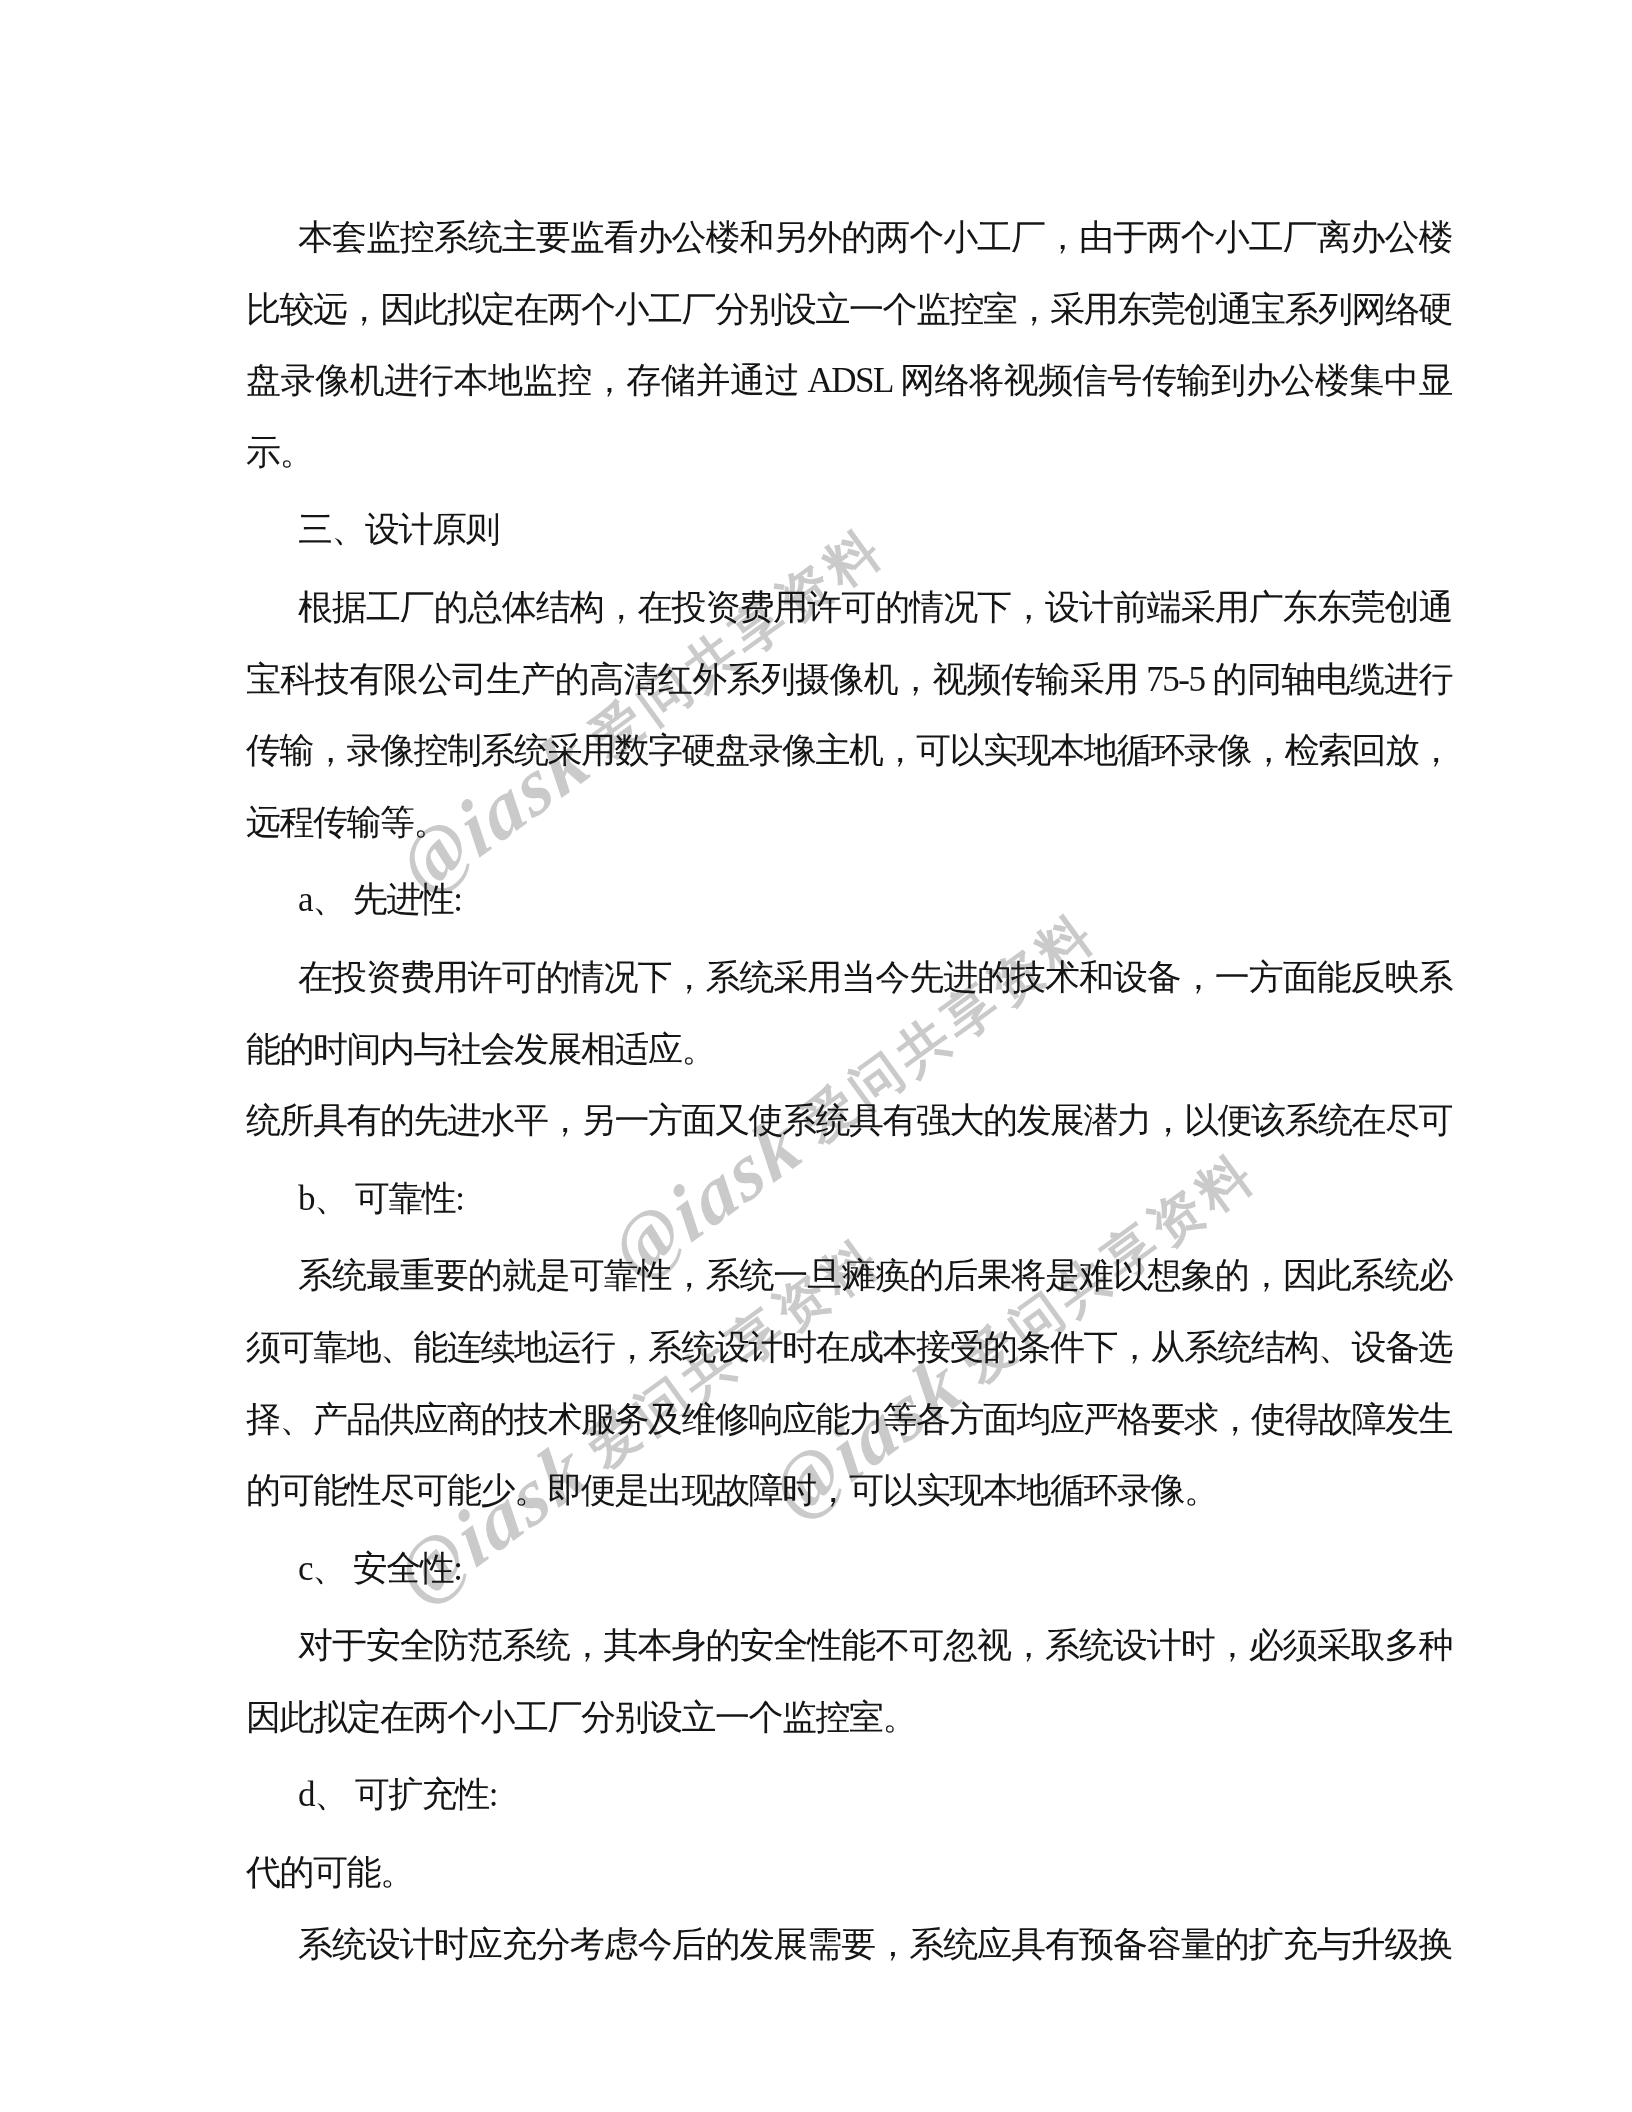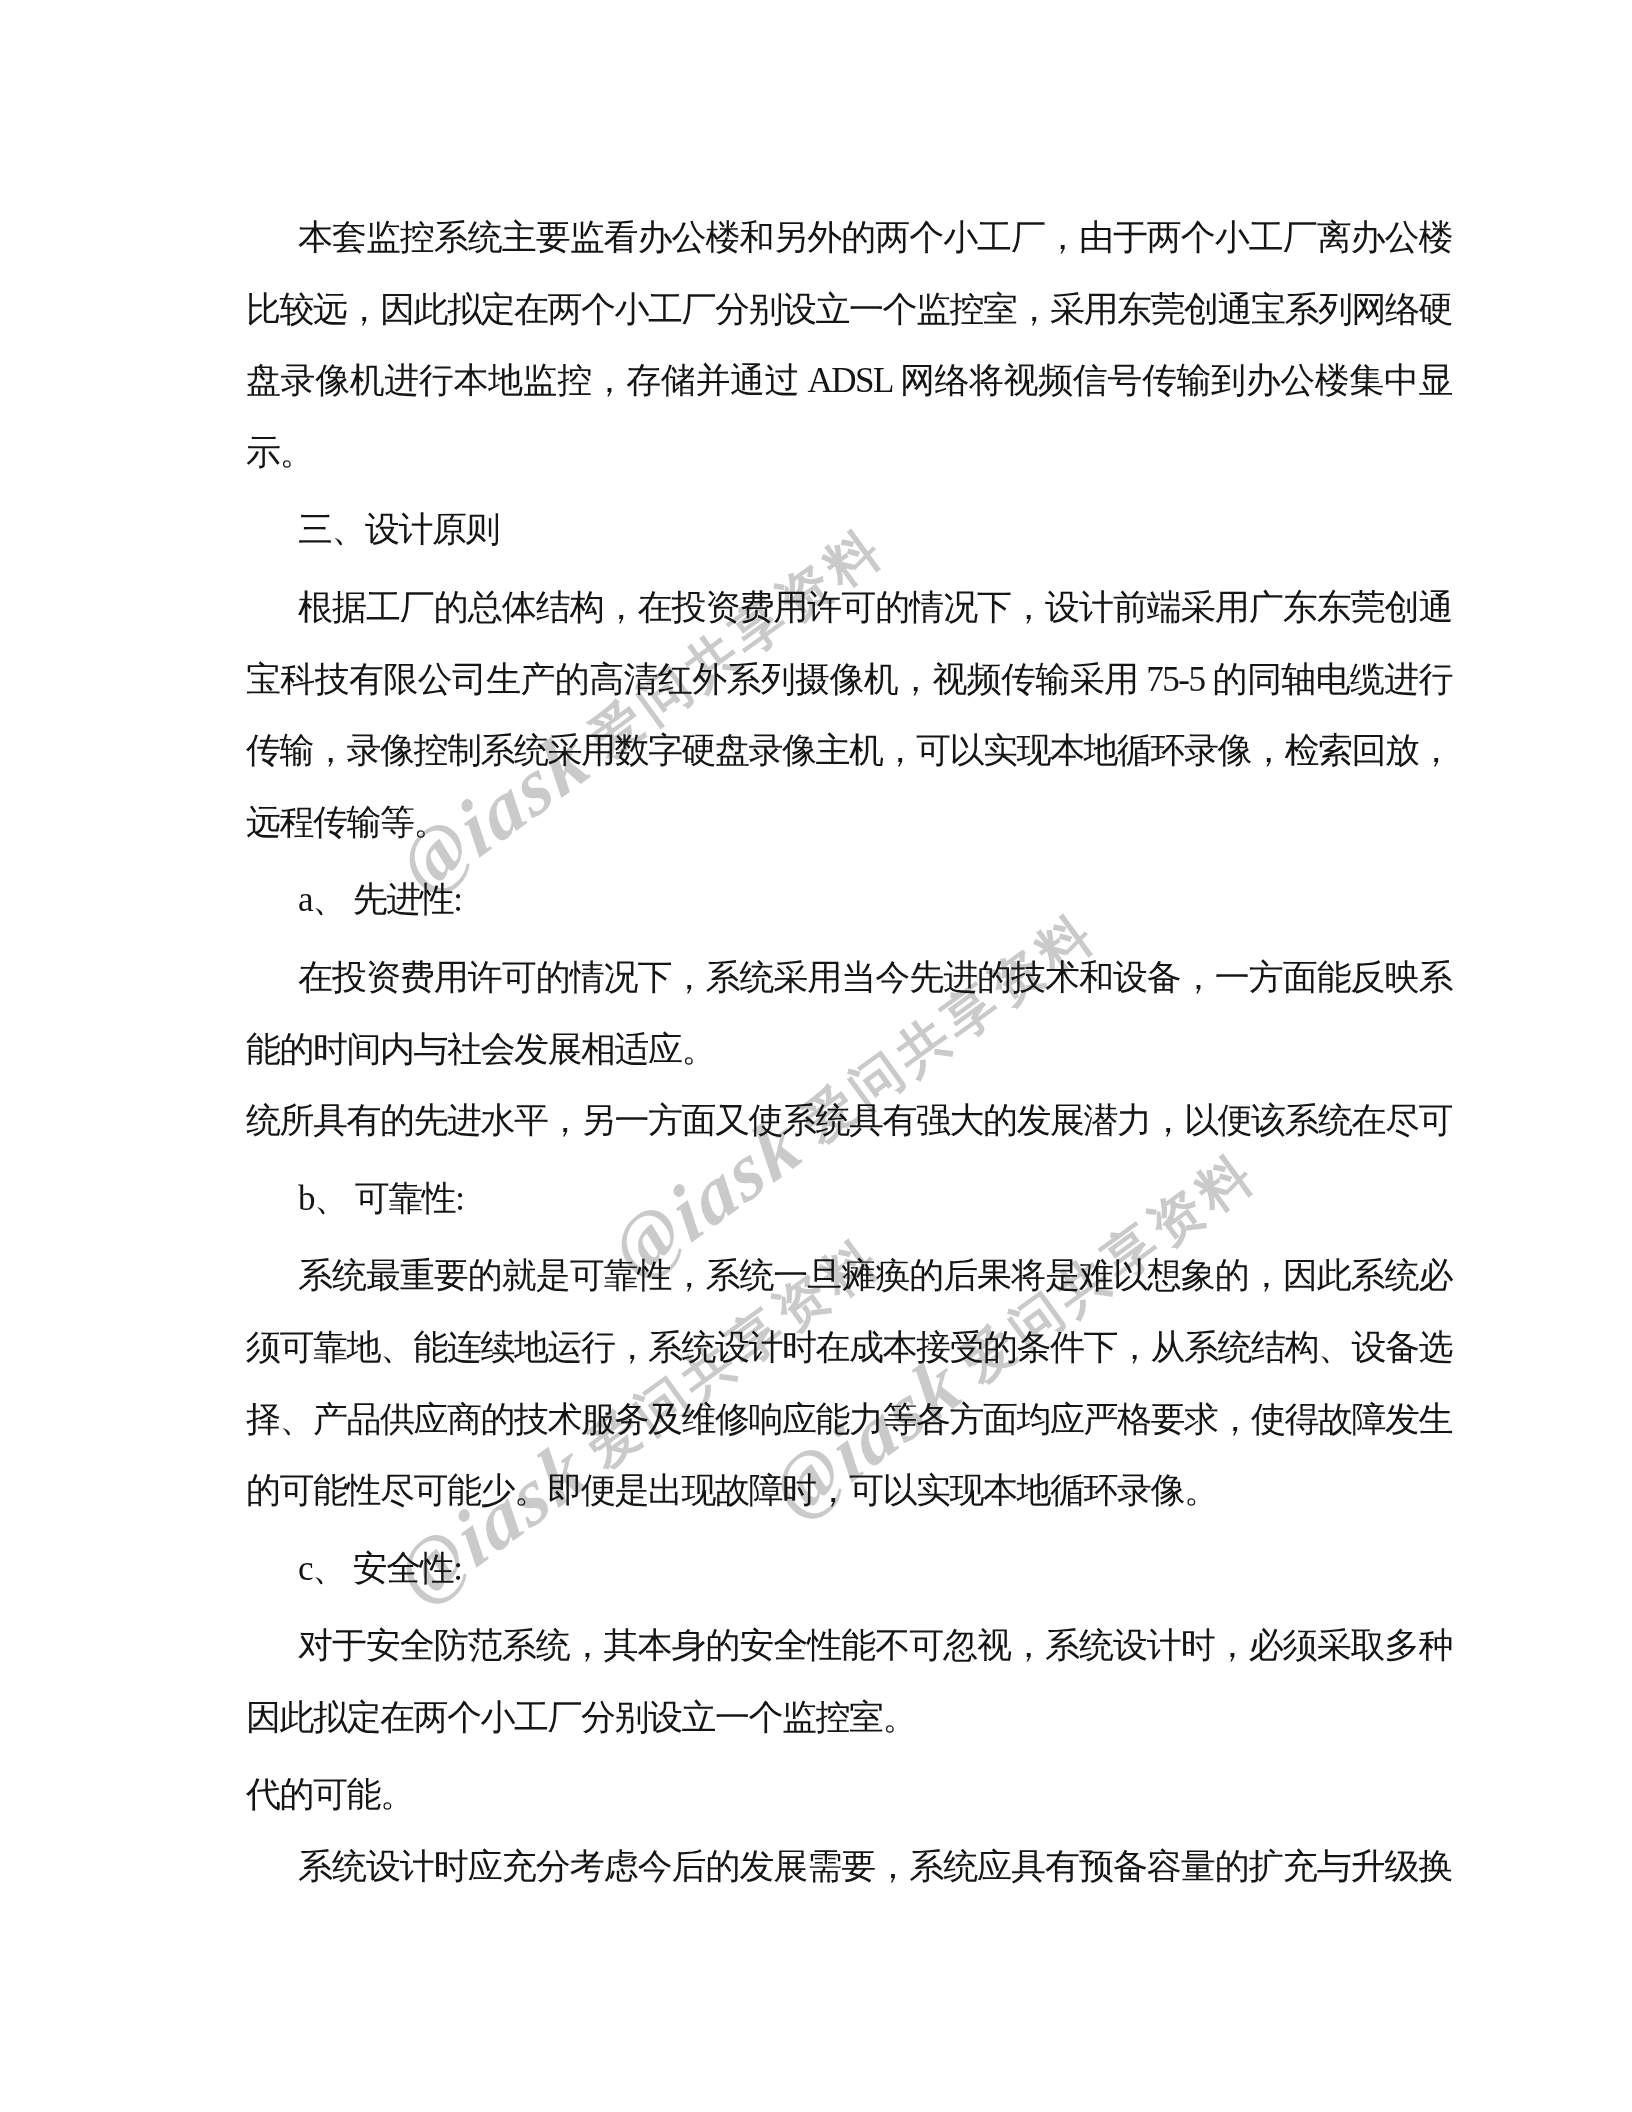--- a/index.html
+++ b/index.html
@@ -142,17 +142,20 @@
         <div class="line">的可能性尽可能少。即便是出现故障时，可以实现本地循环录像。</div>
       </div>
       <div class="para">
         <div class="line indent">c、 安全性:</div>
       </div>
       <div class="para">
         <div class="line indent fill">对于安全防范系统，其本身的安全性能不可忽视，系统设计时，必须采取多种</div>
         <div class="line">因此拟定在两个小工厂分别设立一个监控室。</div>
       </div>
       <div class="para">
+        <div class="line indent">d、 可扩充性:</div>
+      </div>
+      <div class="para">
         <div class="line">代的可能。</div>
         <div class="line indent fill">系统设计时应充分考虑今后的发展需要，系统应具有预备容量的扩充与升级换</div>
       </div>
     </div>
 </div>
 
 </body></html>

